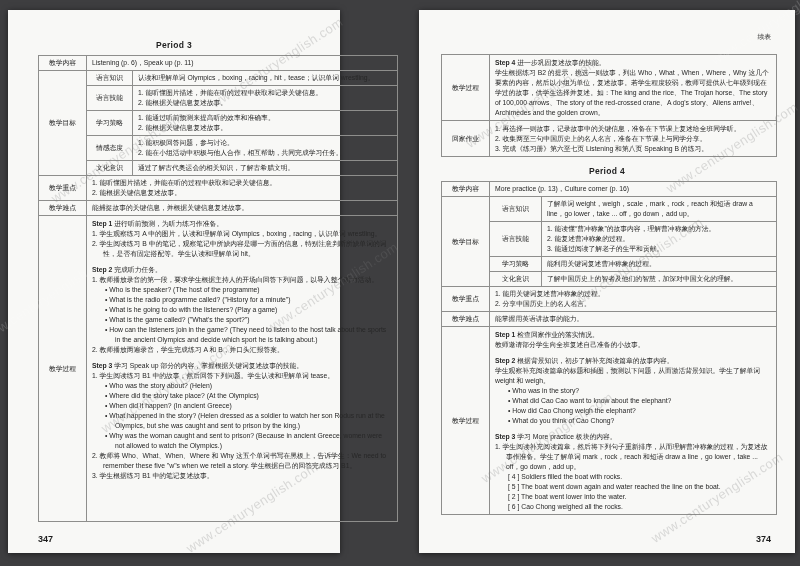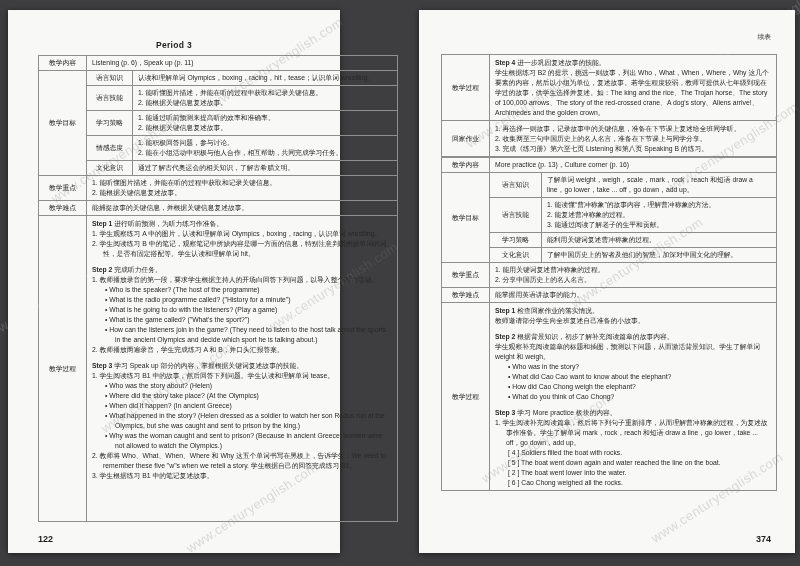--- a/index.html
+++ b/index.html
@@ -150,21 +150,21 @@
             <div class="ln i2">• When did it happen? (In ancient Greece)</div>
             <div class="ln i2">• What happened in the story? (Helen dressed as a soldier to watch her son Rodus run at the Olympics, but she was caught and sent to prison by the king.)</div>
             <div class="ln i2">• Why was the woman caught and sent to prison? (Because in ancient Greece, women were not allowed to watch the Olympics.)</div>
             <div class="ln i1">2. 教师将 Who、What、When、Where 和 Why 这五个单词书写在黑板上，告诉学生：We need to remember these five "w"s when we retell a story. 学生根据自己的回答完成练习 B1。</div>
             <div class="ln i1">3. 学生根据练习 B1 中的笔记复述故事。</div>
           </td>
     </tr>
   </tbody>
     </table>
 
-  <div class="pnum pnum-left">122</div>
+  <div class="pnum pnum-left">347</div>
 </div>
 
 <div class="page page-right">
   <div class="cont-label">续表</div>
 
   <table class="tbl tbl-right tbl-r1">
     <colgroup>
         <col class="c1">
         <col class="c2">
         <col>
@@ -181,20 +181,21 @@
       <td class="lab">回家作业</td>
       <td class="val vtop" colspan="2">
             <div class="ln i0">1. 再选择一则故事，记录故事中的关键信息，准备在下节课上复述给全班同学听。</div>
             <div class="ln i0">2. 收集两至三句中国历史上的名人名言，准备在下节课上与同学分享。</div>
             <div class="ln i0">3. 完成《练习册》第六至七页 Listening 和第八页 Speaking B 的练习。</div>
           </td>
     </tr>
   </tbody>
     </table>
 
+  <div class="ptitle">Period 4</div>
 
   <table class="tbl tbl-right">
     <colgroup>
         <col class="c1">
         <col class="c2">
         <col>
       </colgroup>
     <tbody>
         <tr>
       <td class="lab">教学内容</td>

